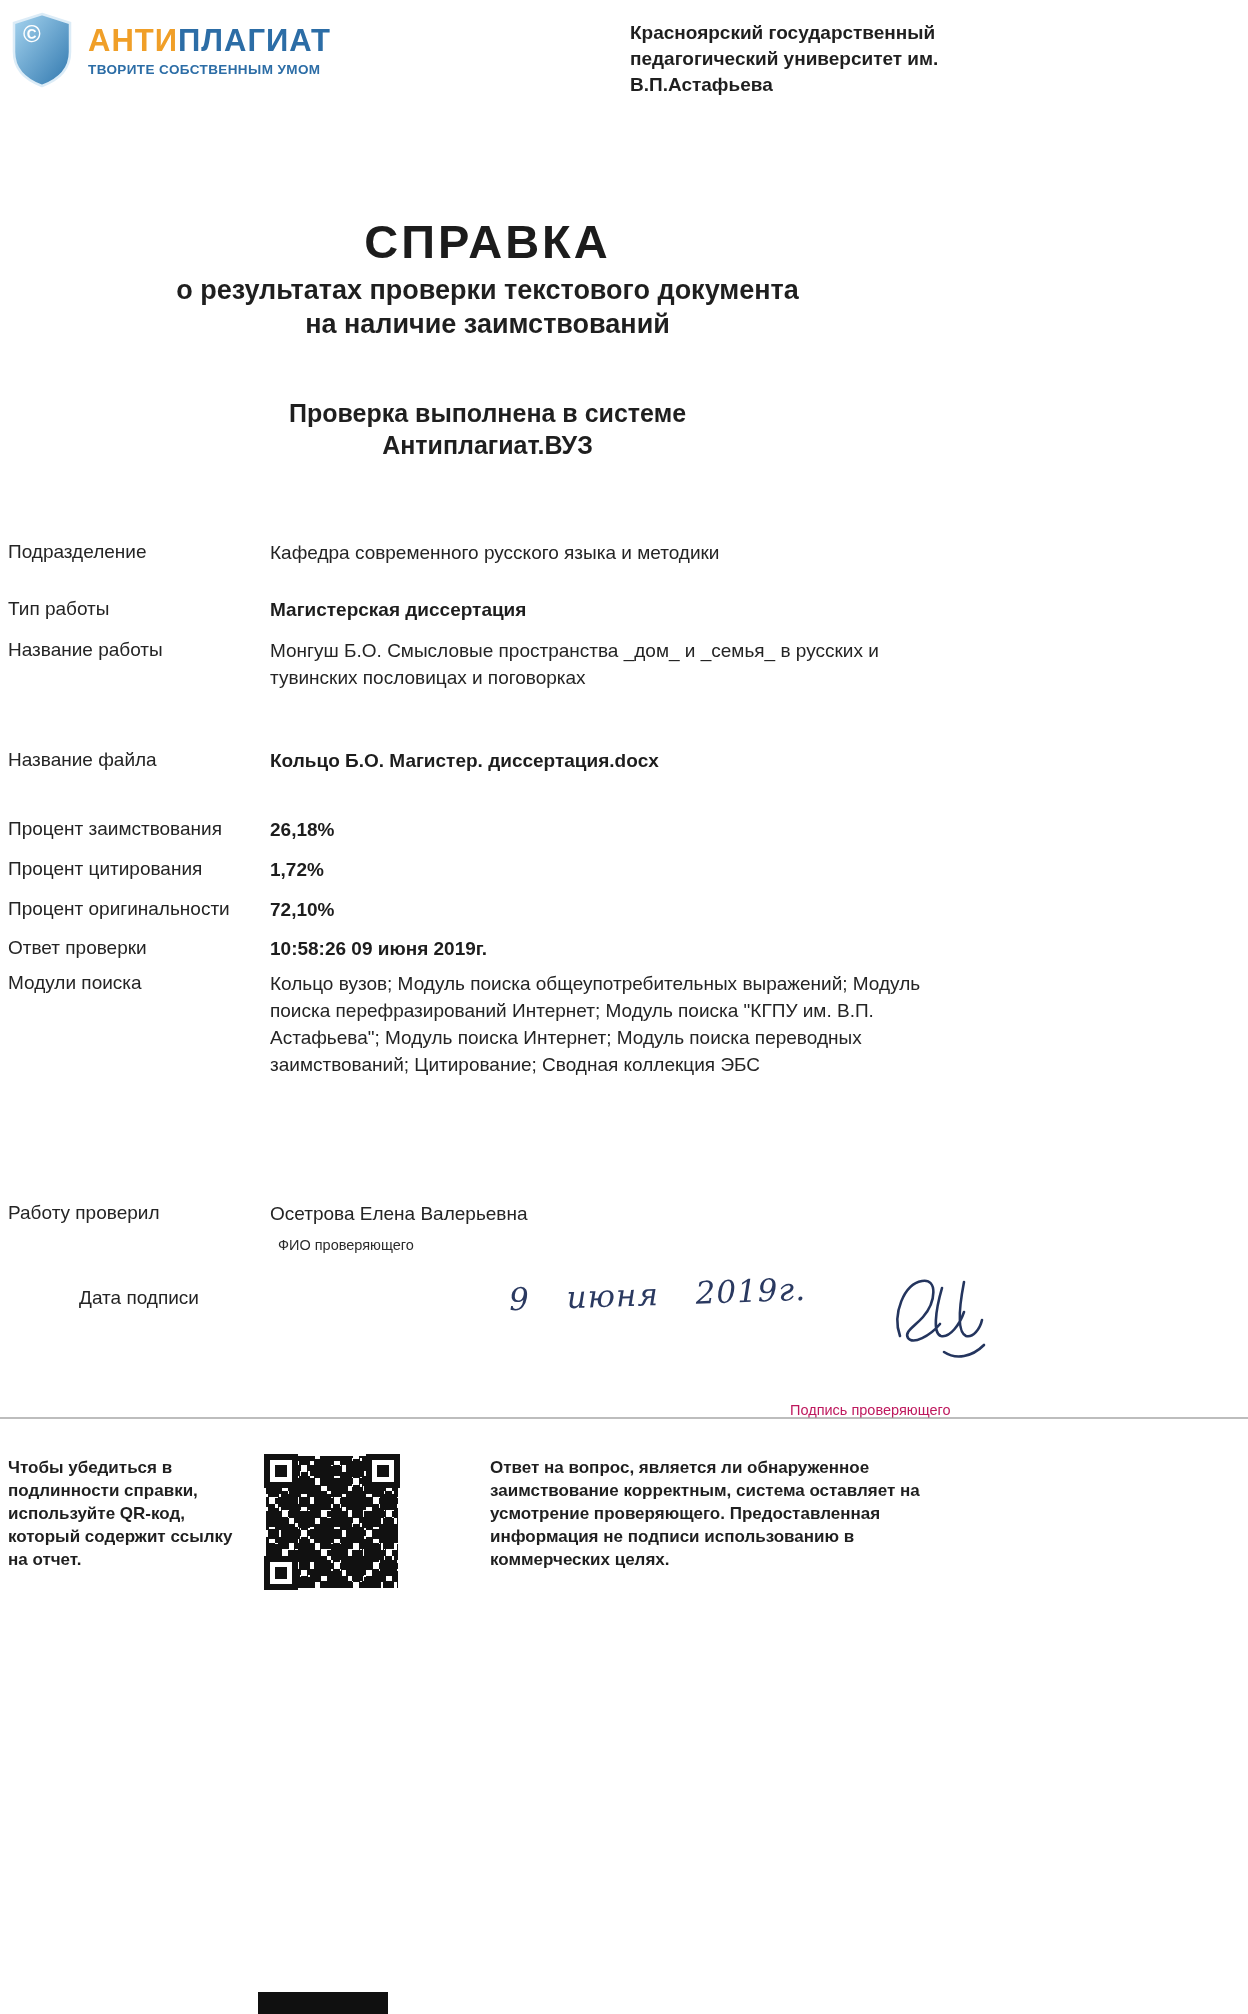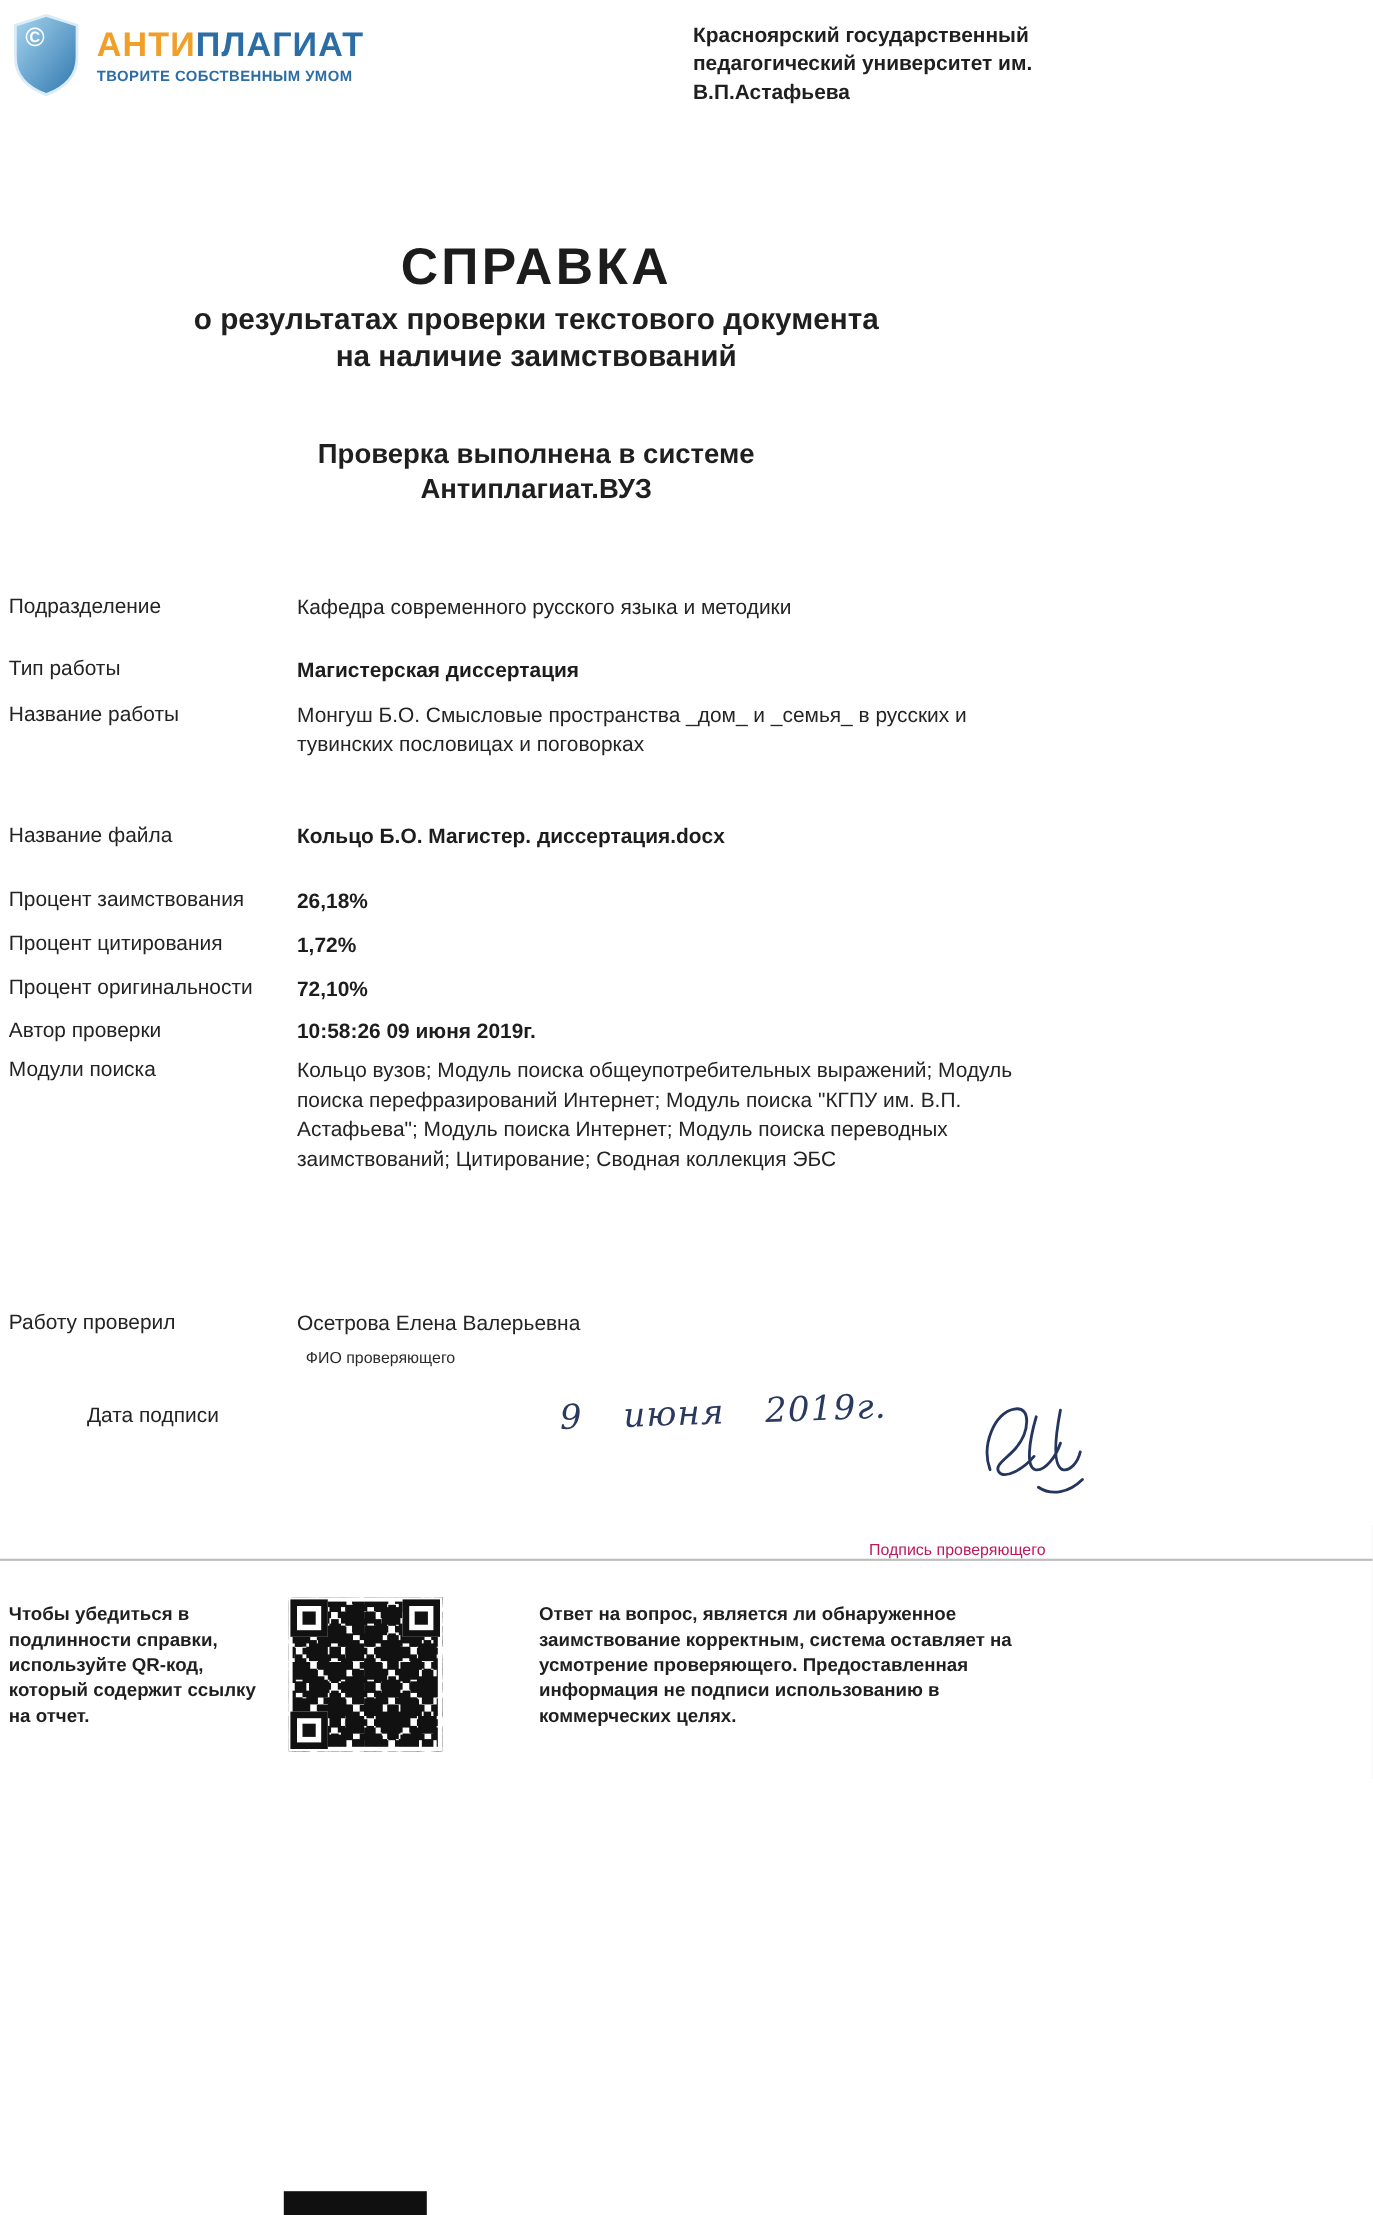--- a/index.html
+++ b/index.html
@@ -28,21 +28,21 @@
   .title { text-align:center; font-size:47px; font-weight:700; letter-spacing:3px; margin-top:116px; color:#1c1c1c; }
   .subtitle { text-align:center; font-size:27px; font-weight:700; line-height:34px; margin-top:4px; color:#1f1f1f; }
   .system { text-align:center; font-size:25px; font-weight:700; line-height:32px; margin-top:56px; color:#1f1f1f; }
   
   .fields { margin-top:78px; padding-left:8px; }
   .row { display:flex; align-items:flex-start; }
   .row .label { width:262px; flex:0 0 auto; font-size:19px; color:#242424; line-height:26px; }
   .row .value { flex:1; font-size:19px; line-height:27px; color:#242424; padding-right:10px; max-width:700px; }
   .value.bold { font-weight:700; color:#1d1d1d; }
   .mt16{margin-top:16px;} .mt30{margin-top:30px;} .mt14{margin-top:14px;}
-  .mt56{margin-top:56px;} .mt36{margin-top:32px;} .mt13{margin-top:13px;}
+  .mt56{margin-top:56px;} .mt36{margin-top:42px;} .mt13{margin-top:13px;}
   .mt12{margin-top:12px;} .mt8{margin-top:8px;}
   
   .sign-block { margin-top:122px; padding-left:8px; }
   .sub-label { font-size:14.5px; color:#2b2b2b; margin:10px 0 0 270px; }
   .date-row { margin-top:32px;text-align:center; }
   .handwriting {
     display:inline-block; margin-left:86px; margin-top:-10px;
     font-family:"DejaVu Serif", serif; font-style:italic;
     font-size:31px; color:#2a3960; word-spacing:26px; letter-spacing:1px;
     transform:rotate(-2deg);
@@ -129,21 +129,21 @@
       </div>
       <div class="row mt13">
         <div class="label">Процент цитирования</div>
         <div class="value bold">1,72%</div>
       </div>
       <div class="row mt13">
         <div class="label">Процент оригинальности</div>
         <div class="value bold">72,10%</div>
       </div>
       <div class="row mt12">
-        <div class="label">Автор проверки</div>
+        <div class="label">Ответ проверки</div>
         <div class="value bold">10:58:26  09 июня 2019г.</div>
       </div>
       <div class="row mt8">
         <div class="label">Модули поиска</div>
         <div class="value">Кольцо вузов; Модуль поиска общеупотребительных выражений; Модуль поиска перефразирований Интернет; Модуль поиска "КГПУ им. В.П. Астафьева"; Модуль поиска Интернет; Модуль поиска переводных заимствований; Цитирование; Сводная коллекция ЭБС</div>
       </div>
     </div>
 
     <div class="sign-block">
       <div class="row">

